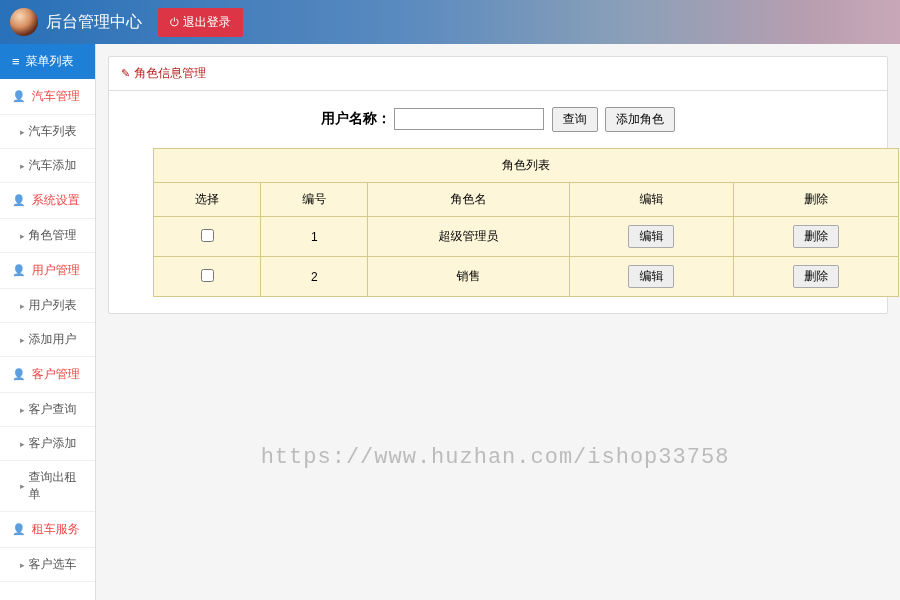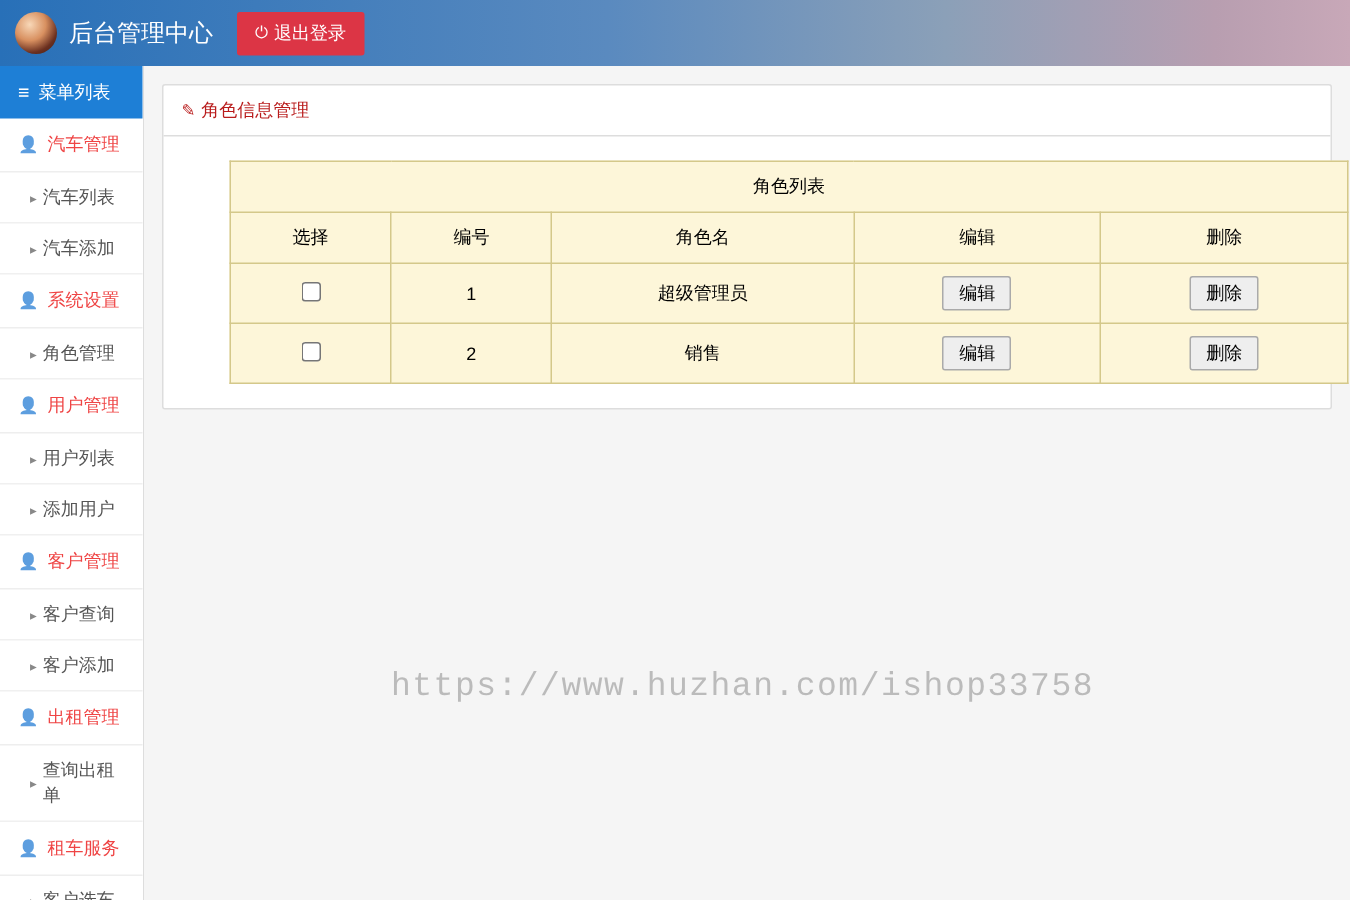--- a/index.html
+++ b/index.html
@@ -61,33 +61,38 @@
         <div class="menu-item">汽车列表</div>
         <div class="menu-item">汽车添加</div>
         <div class="menu-group">系统设置</div>
         <div class="menu-item">角色管理</div>
         <div class="menu-group">用户管理</div>
         <div class="menu-item">用户列表</div>
         <div class="menu-item">添加用户</div>
         <div class="menu-group">客户管理</div>
         <div class="menu-item">客户查询</div>
         <div class="menu-item">客户添加</div>
-        <div class="menu-group">出租管理</div>
         <div class="menu-item">查询出租单</div>
         <div class="menu-group">租车服务</div>
         <div class="menu-item">客户选车</div>
       </div>
   </div>
 
   <div class="main">
     <div class="panel">
       <div class="panel-header">
           <span>角色信息管理</span>
         </div>
       <div class="panel-body">
+        <div class="search-row">
+          <span class="search-label">用户名称：</span>
+          <input class="search-input" type="text" placeholder="" style="">
+          <button class="btn">查询</button>
+          <button class="btn">添加角色</button>
+        </div>
 
         <table class="data-table">
           <thead>
             <tr class="title-row">
                 <th colspan="5">角色列表</th>
               </tr>
             <tr id="table-headers">
                 <th>选择</th>
                 <th>编号</th>
                 <th>角色名</th>

